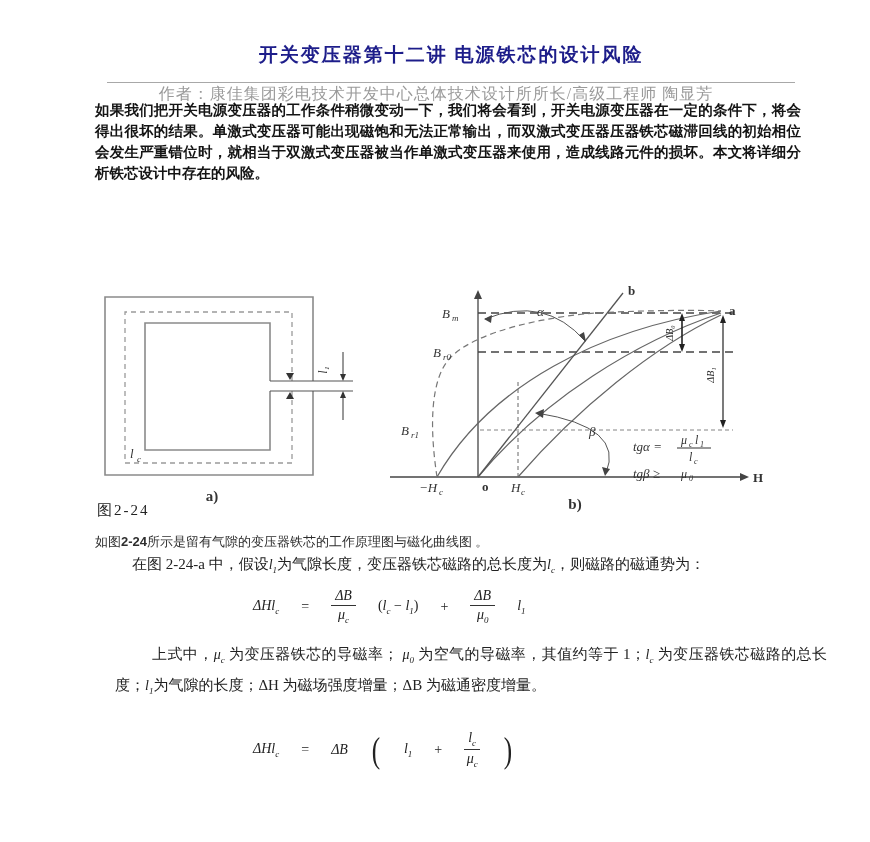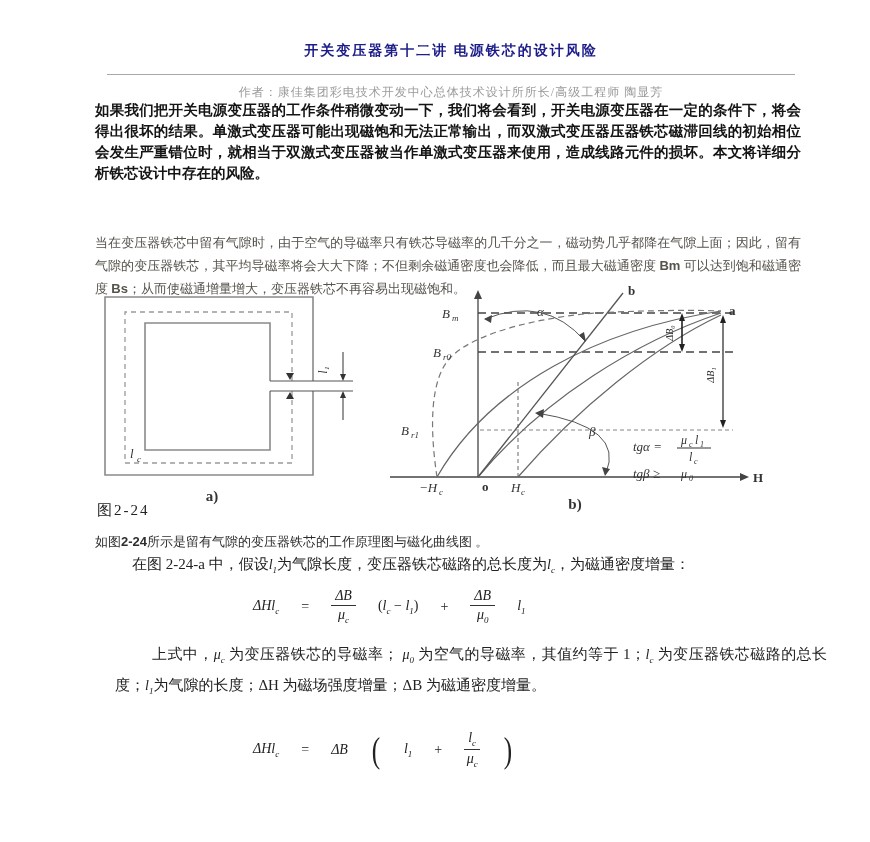--- a/index.html
+++ b/index.html
@@ -1,21 +1,21 @@
 <!DOCTYPE html>
 <html><head>
 <meta charset="utf-8">
 <style>
   html,body{margin:0;padding:0;background:#ffffff;}
   .page{position:relative;width:870px;height:842px;background:#ffffff;overflow:hidden;
         font-family:"Liberation Serif","DejaVu Serif",serif;color:#1a1a1a;}
   .abs{position:absolute;margin:0;}
-  .title{left:107px;top:42px;width:688px;text-align:center;font-size:14px;font-weight:bold;
+  .title{left:107px;top:42px;width:688px;text-align:center;font-size:19px;font-weight:bold;
          color:#1d1d8a;letter-spacing:2px;padding-bottom:14px;border-bottom:1px solid #a8a8a8;}
-  .author{left:107px;top:84px;width:688px;text-align:center;font-size:12px;color:#9a9a9a;letter-spacing:1px;}
+  .author{left:92px;top:84px;width:688px;text-align:center;font-size:16px;color:#9a9a9a;letter-spacing:1px;}
   .p1{left:95px;top:100px;width:706px;font-weight:bold;font-size:14.5px;line-height:21px;
       color:#141414;text-align:justify;}
   .p2{left:95px;top:187px;width:706px;font-size:13px;line-height:23px;color:#56524c;text-align:justify;}
   .p3{left:95px;top:231px;width:706px;font-size:13px;line-height:23px;color:#56524c;text-align:justify;}
   .p3 b,.note b{font-family:"Liberation Sans","DejaVu Sans",sans-serif;}
   .fig-caption{left:97px;top:501px;width:640px;font-size:15px;color:#222;letter-spacing:2px;}
   .note{left:95px;top:533px;width:706px;font-size:13px;color:#2e2e2e;}
   .p4{left:95px;top:555px;width:706px;font-size:15px;color:#222;text-indent:37px;}
   .p5{left:95px;top:642px;width:712px;font-size:15px;line-height:25px;color:#222;text-indent:37px;text-align:justify;margin-left:20px;}
   .p6{left:95px;top:695px;width:712px;font-size:15px;color:#222;text-indent:37px;}
@@ -34,21 +34,20 @@
 </style>
 </head>
 <body>
 
 <div class="page">
 
   <h1 class="abs title">开关变压器第十二讲  电源铁芯的设计风险</h1>
   <div class="abs author">作者：康佳集团彩电技术开发中心总体技术设计所所长/高级工程师 陶显芳</div>
 
   <p class="abs p1">如果我们把开关电源变压器的工作条件稍微变动一下，我们将会看到，开关电源变压器在一定的条件下，将会得出很坏的结果。单激式变压器可能出现磁饱和无法正常输出，而双激式变压器压器铁芯磁滞回线的初始相位会发生严重错位时，就相当于双激式变压器被当作单激式变压器来使用，造成线路元件的损坏。本文将详细分析铁芯设计中存在的风险。</p>
-  <p class="abs p3"><span>当在变压器铁芯中留有气隙时，由于空气的导磁率只有铁芯导磁率的几千分之一，磁动势几乎都降在气隙上面；因此，留有气隙的变压器铁芯，其平均导磁率将会大大下降；不但剩余磁通密度也会降低，而且最大磁通密度 </span><b>Bm</b><span> 可以达到饱和磁通密度 </span><b>Bs</b><span>；从而使磁通增量增大，变压器铁芯不再容易出现磁饱和。</span></p>
 
   <svg class="abs" style="left:100px;top:292px" width="258" height="215" viewBox="0 0 258 215">
     <path d="M213,89 V5 H5 V183 H213 V99" fill="none" stroke="#8a8a8a" stroke-width="1.6"></path>
     <path d="M170,89 V31 H45 V158 H170 V99" fill="none" stroke="#8a8a8a" stroke-width="1.6"></path>
     <path d="M192,89 V20 H25 V171 H192 V99" fill="none" stroke="#9a9a9a" stroke-width="1.3" stroke-dasharray="5,4"></path>
     <line x1="170" y1="89" x2="253" y2="89" stroke="#555" stroke-width="1.2"></line>
     <line x1="170" y1="99" x2="253" y2="99" stroke="#555" stroke-width="1.2"></line>
     <path d="M190,88 L186,81 L194,81 Z" fill="#333"></path>
     <path d="M190,100 L186,107 L194,107 Z" fill="#333"></path>
     <line x1="243" y1="60" x2="243" y2="87" stroke="#333" stroke-width="1"></line>
@@ -123,21 +122,21 @@
     <text x="304" y="178" font-size="12" font-style="italic">l</text>
     <text x="309" y="181" font-size="8" font-style="italic">c</text>
     <text x="248" y="195" font-size="13" font-style="italic">tgβ ≥</text>
     <text x="296" y="195" font-size="12" font-style="italic">μ</text>
     <text x="304" y="198" font-size="8" font-style="italic">0</text>
     <text x="190" y="226" font-size="15" font-weight="bold" text-anchor="middle">b)</text>
   </svg>
 
   <div class="abs fig-caption">图2-24</div>
   <p class="abs note"><span>如图</span><b>2-24</b><span>所示是留有气隙的变压器铁芯的工作原理图与磁化曲线图 。</span></p>
-  <p class="abs p4"><span>在图 2-24-a 中，假设</span><i>l</i><sub>1</sub><span>为气隙长度，变压器铁芯磁路的总长度为</span><i>l</i><sub>c</sub><span>，为磁通密度增量：</span></p>
+  <p class="abs p4"><span>在图 2-24-a 中，假设</span><i>l</i><sub>1</sub><span>为气隙长度，变压器铁芯磁路的总长度为</span><i>l</i><sub>c</sub><span>，则磁路的磁通势为：</span></p>
 
   <div class="abs formula f1">
     <span class="tok"><span class="it">ΔH</span><span class="it">l</span><sub>c</sub></span>
     <span>=</span>
     <span class="frac">
         <span class="num it">ΔB</span>
         <span class="den"><span class="it">μ</span><sub>c</sub></span>
       </span>
     <span class="tok"><span>(</span><span class="it">l</span><sub>c</sub><span> − </span><span class="it">l</span><sub>1</sub><span>)</span></span>
     <span>+</span>

